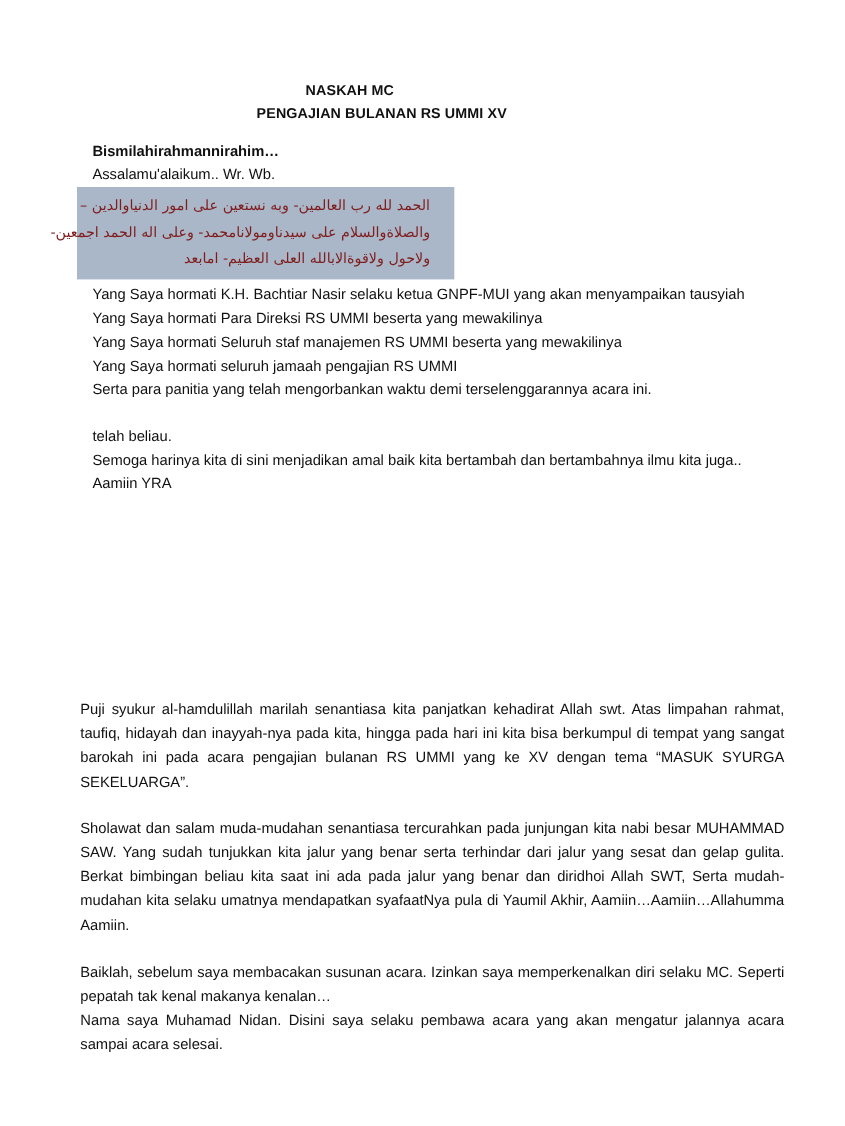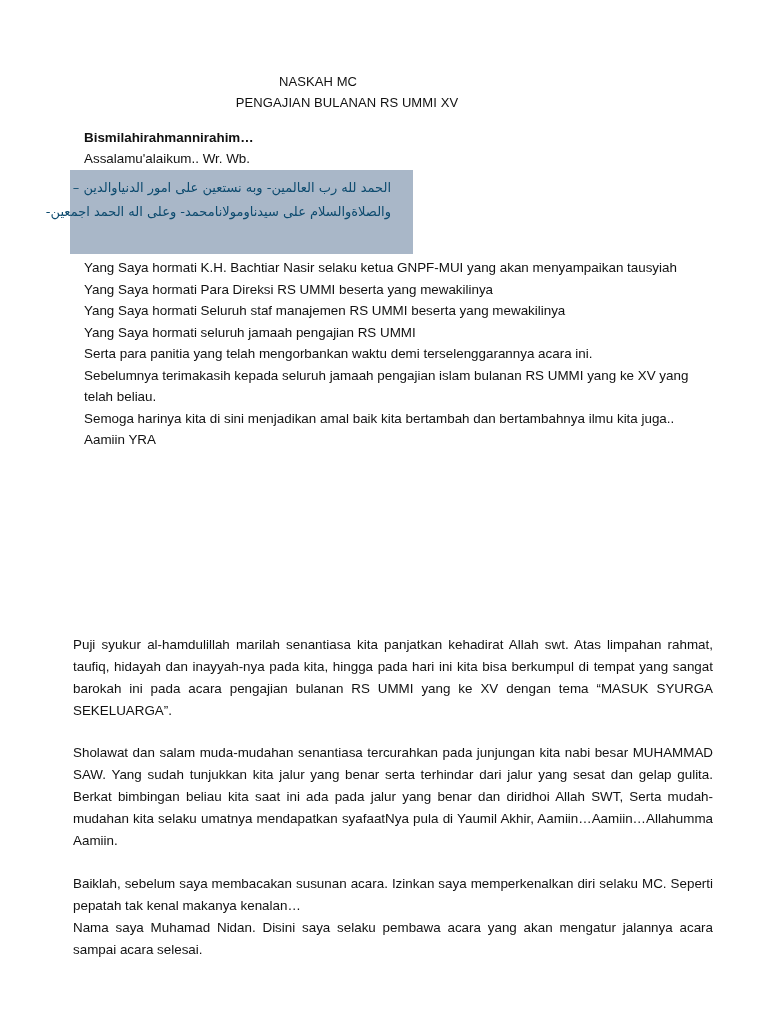--- a/index.html
+++ b/index.html
@@ -18,21 +18,21 @@
   .page {
     position: absolute;
     left: 0; top: 0;
     width: 768px; height: 1024px;
     background: #ffffff;
   }
   .title {
     position: absolute;
     left: 0; width: 636px;
     text-align: center;
-    font-weight: normal;
+    font-weight: bold;
     font-size: 13px;
     letter-spacing: 0.1px;
   }
   .t1 { top: 74px; }
   .t2 { top: 95px; margin-left: 29px; }
   .line {
     position: absolute;
     left: 73px;
     font-size: 13.4px;
     white-space: nowrap;
@@ -45,21 +45,21 @@
     left: 70px; top: 170px;
     width: 343px; height: 84px;
     background: #a9b7c8;
   }
   .arabic-line {
     position: absolute;
     right: 22px;
     direction: rtl;
     font-family: "DejaVu Sans", sans-serif;
     font-size: 13px;
-    color: #0c4a6e;
+    color: #7f1d1d;
     white-space: nowrap;
   }
   .al1 { top: 10px; }
   .al2 { top: 34px; right: 22px; }
   .al3 { top: 58px; right: 22px; }
   .para {
     position: absolute;
     left: 73px;
     width: 640px;
     font-size: 13.4px;
@@ -77,28 +77,28 @@
 
   <div class="title t1">NASKAH MC</div>
   <div class="title t2">PENGAJIAN BULANAN RS UMMI XV</div>
 
   <div class="line bold" style="top:130px;">Bismilahirahmannirahim…</div>
   <div class="line" style="top:151px;">Assalamu'alaikum.. Wr. Wb.</div>
 
   <div class="arabic-box">
     <div class="arabic-line al1">الحمد لله رب العالمين- وبه نستعين على امور الدنياوالدين –</div>
     <div class="arabic-line al2">والصلاةوالسلام على سيدناومولانامحمد- وعلى اله الحمد اجمعين-</div>
+    <div class="arabic-line al3">ولاحول ولاقوةالابالله العلى العظيم- امابعد</div>
   </div>
 
   <div class="line" style="top:260px;">Yang Saya hormati K.H. Bachtiar Nasir selaku ketua GNPF-MUI yang akan menyampaikan tausyiah</div>
   <div class="line" style="top:282px;">Yang Saya hormati Para Direksi RS UMMI beserta yang mewakilinya</div>
   <div class="line" style="top:303px;">Yang Saya hormati Seluruh staf manajemen RS UMMI beserta yang mewakilinya</div>
   <div class="line" style="top:325px;">Yang Saya hormati seluruh jamaah pengajian RS UMMI</div>
   <div class="line" style="top:346px;">Serta para panitia yang telah mengorbankan waktu demi terselenggarannya acara ini.</div>
-  <div class="line" style="top:368px;">Sebelumnya terimakasih kepada seluruh jamaah pengajian islam bulanan RS UMMI yang ke XV yang</div>
   <div class="line" style="top:389px;">telah beliau.</div>
   <div class="line" style="top:411px;">Semoga harinya kita di sini menjadikan amal baik kita bertambah dan bertambahnya ilmu kita juga..</div>
   <div class="line" style="top:432px;">Aamiin YRA</div>
 
   <div class="para" style="top:634px;">
     <p>Puji syukur al-hamdulillah marilah senantiasa kita panjatkan kehadirat Allah swt. Atas limpahan rahmat, taufiq, hidayah dan inayyah-nya pada kita, hingga pada hari ini kita bisa berkumpul di tempat yang sangat barokah ini pada acara pengajian bulanan RS UMMI yang ke XV dengan tema “MASUK SYURGA SEKELUARGA”.</p>
   </div>
 
   <div class="para" style="top:742px;">
     <p>Sholawat dan salam muda-mudahan senantiasa tercurahkan pada junjungan kita nabi besar MUHAMMAD SAW. Yang sudah tunjukkan kita jalur yang benar serta terhindar dari jalur yang sesat dan gelap gulita. Berkat bimbingan beliau kita saat ini ada pada jalur yang benar dan diridhoi Allah SWT, Serta mudah-mudahan kita selaku umatnya mendapatkan syafaatNya pula di Yaumil Akhir, Aamiin…Aamiin…Allahumma Aamiin.</p>

